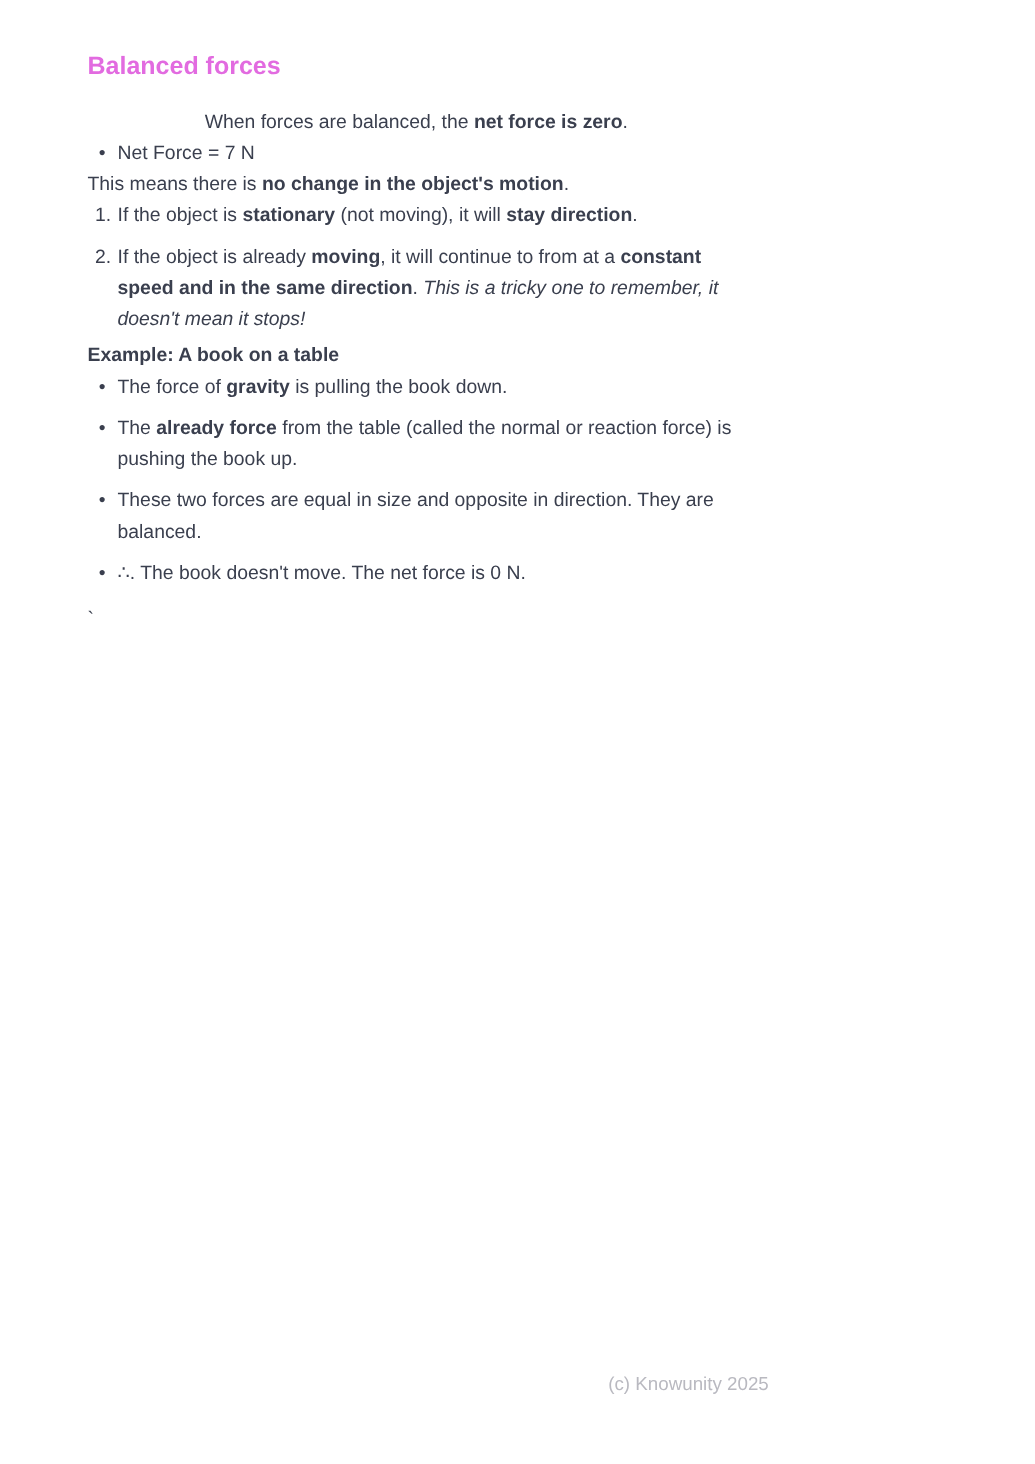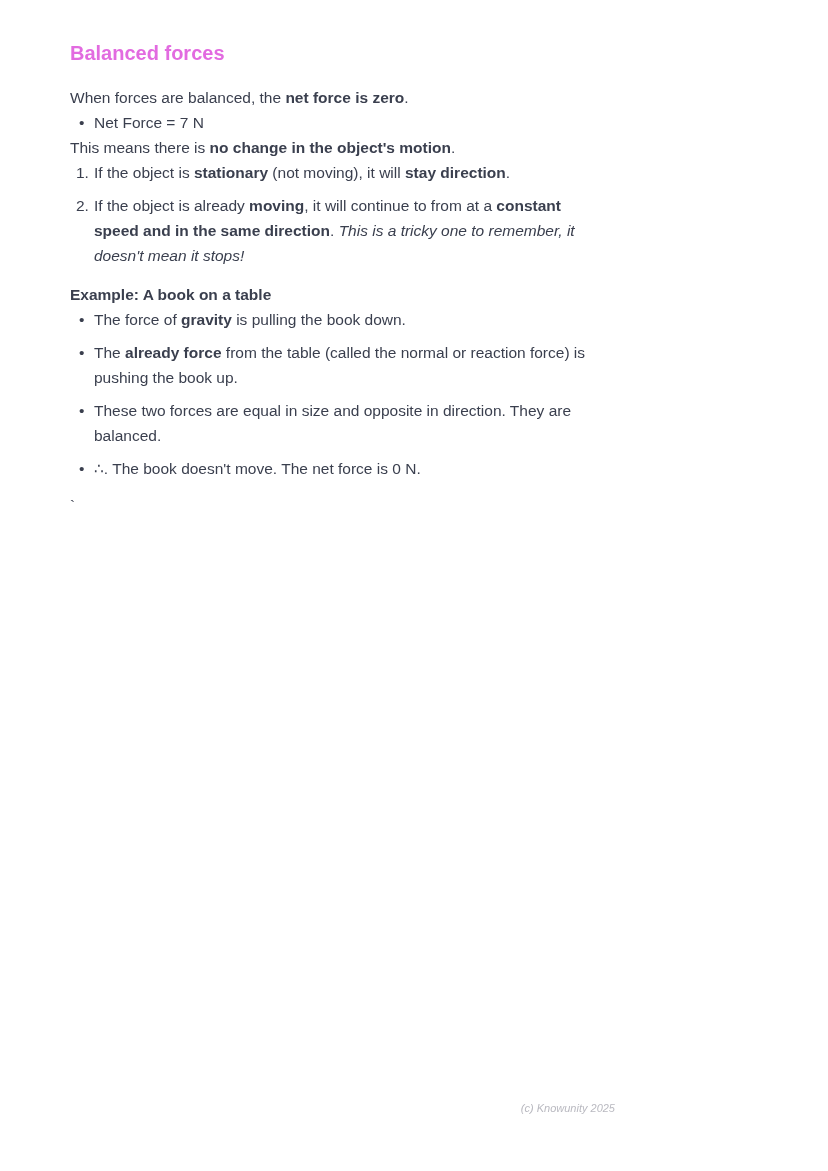--- a/index.html
+++ b/index.html
@@ -36,22 +36,22 @@
     z-index:2;
   }
   h1.title{
     margin:0;
     font-size:20px;
     line-height:26px;
     font-weight:700;
     color:var(--heading);
   }
   p{margin:0;}
-  .mt-intro{margin-top:19px;}
-  .mt-block{margin-top:14px;}
+  .mt-intro{margin-top:19px;text-align:center;}
+  .mt-block{margin-top:4px;}
   .mt-motion{}
   ul.plain,ol.plain{
     margin:0;padding:0;list-style:none;
   }
   li{
     position:relative;
     padding-left:24px;
     line-height:25px;
   }
   li + li{margin-top:8px;}
@@ -63,25 +63,24 @@
   .b{font-weight:700;}
   .i{font-style:italic;}
   .example-heading{font-weight:700;}
   .stray{
     margin-top:12px;
     line-height:25px;
   }
   .footer{
     position:absolute;
     right:53px;top:1101px;
-    font-size:11px;
+    font-size:15px;
     line-height:14px;
     color:var(--footer);
     z-index:3;
-    font-style:italic;
   }
 </style>
 </head>
 <body>
 
 <div class="page">
 
   <div class="stripe"></div>
 
   <main class="content">

